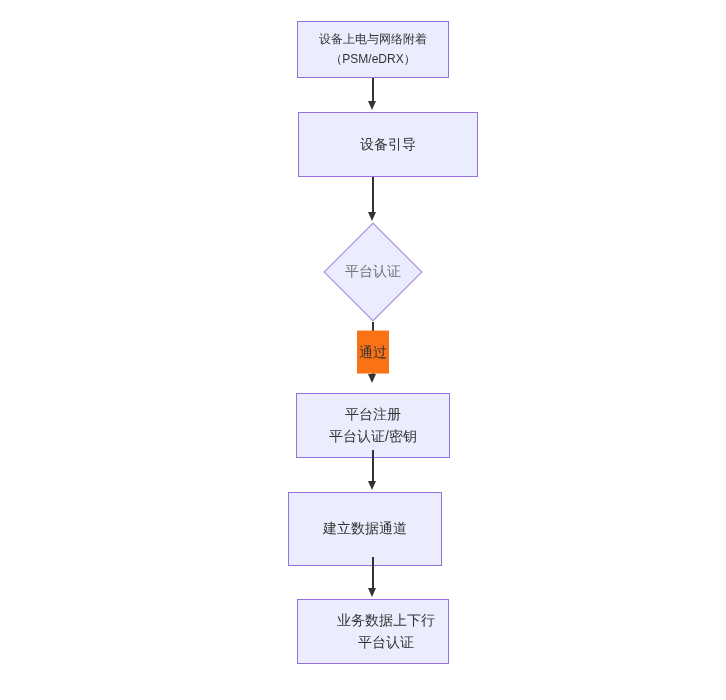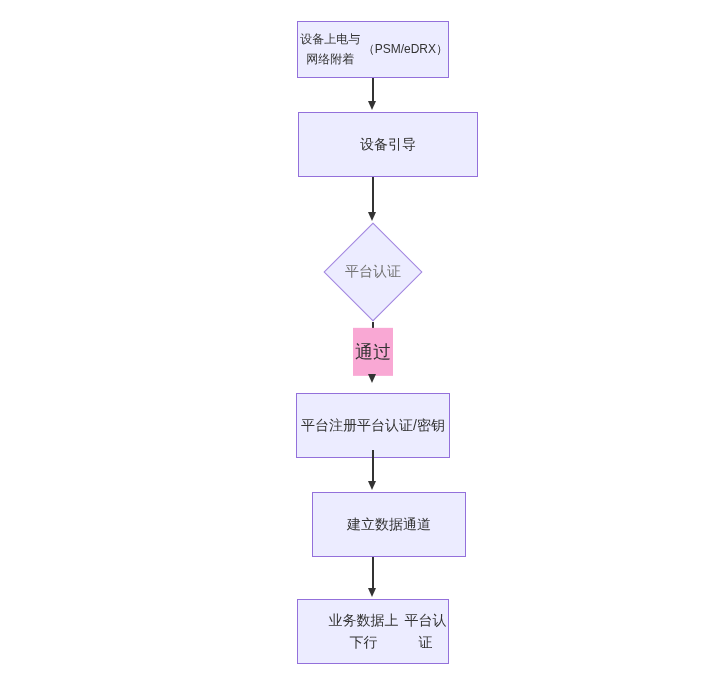--- a/index.html
+++ b/index.html
@@ -12,33 +12,33 @@
     font-family: "Liberation Sans", "DejaVu Sans", sans-serif;
     color: #333333;
     overflow: hidden;
   }
   
   .node {
     position: absolute;
     background: #ECECFF;
     border: 1px solid #9370DB;
     display: flex;
-    flex-direction: row;
+    flex-direction: column;
     align-items: center;
     justify-content: center;
     text-align: center;
     font-size: 14px;
     line-height: 1.55;
     color: #333333;
   }
   .node.small { font-size: 12px; line-height: 1.6; }
   .n1 { left: 297px; top: 21px;  width: 152px; height: 57px; }
   .n2 { left: 298px; top: 112px; width: 180px; height: 65px; align-items: center; }
   .n4 { left: 296px; top: 385px; width: 154px; height: 65px; margin-top: 8px; }
-  .n5 { left: 312px; top: 492px; width: 154px; height: 65px; }
+  .n5 { left: 288px; top: 492px; width: 154px; height: 74px; }
   .n6 { left: 297px; top: 599px; width: 152px; height: 65px; padding-left: 26px; }
   
   .diamond-shape {
     position: absolute;
     left: 338px; top: 237px;
     width: 70px; height: 70px;
     background: #ECECFF;
     border: 1px solid #9f82de;
     transform: rotate(45deg);
   }
@@ -73,23 +73,23 @@
   .a1 { top: 101px; }
   .a2 { top: 212px; }
   .a3 { top: 374px; }
   .a4 { top: 481px; }
   .a5 { top: 588px; }
   
   .edge-label {
     position: absolute;
     left: 373px; top: 352px;
     transform: translate(-50%, -50%);
-    background: #f9a8d4;
+    background: #f97316;
     color: #333333;
-    font-size: 18px;
+    font-size: 14px;
     padding: 12px 2px;
     line-height: 1.35;
     white-space: nowrap;
   }
 </style>
 </head>
 <body>
 
 <div class="canvas">
 

